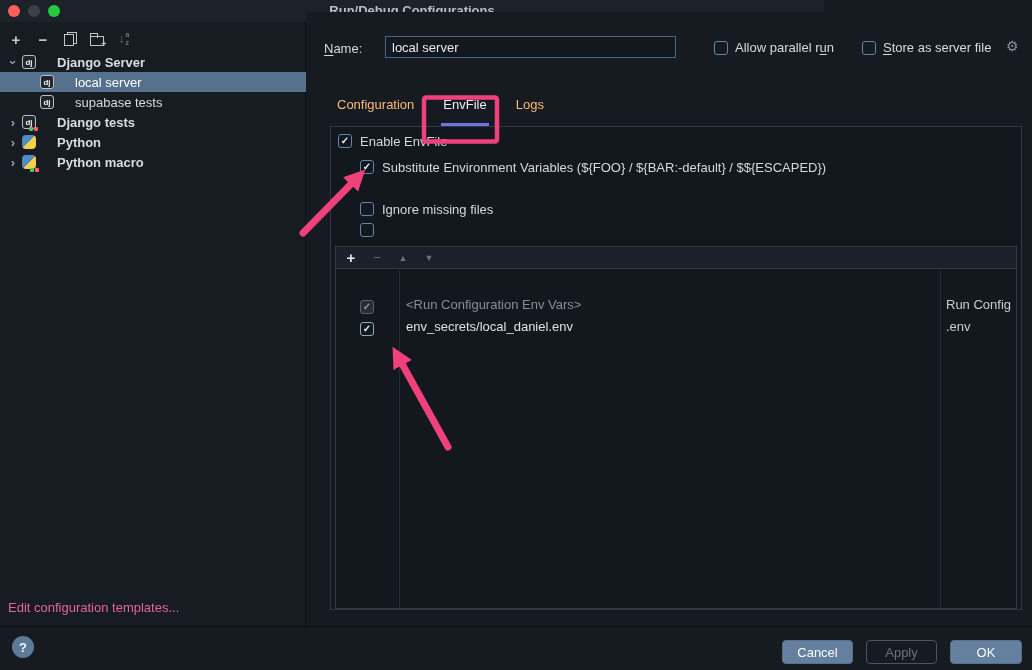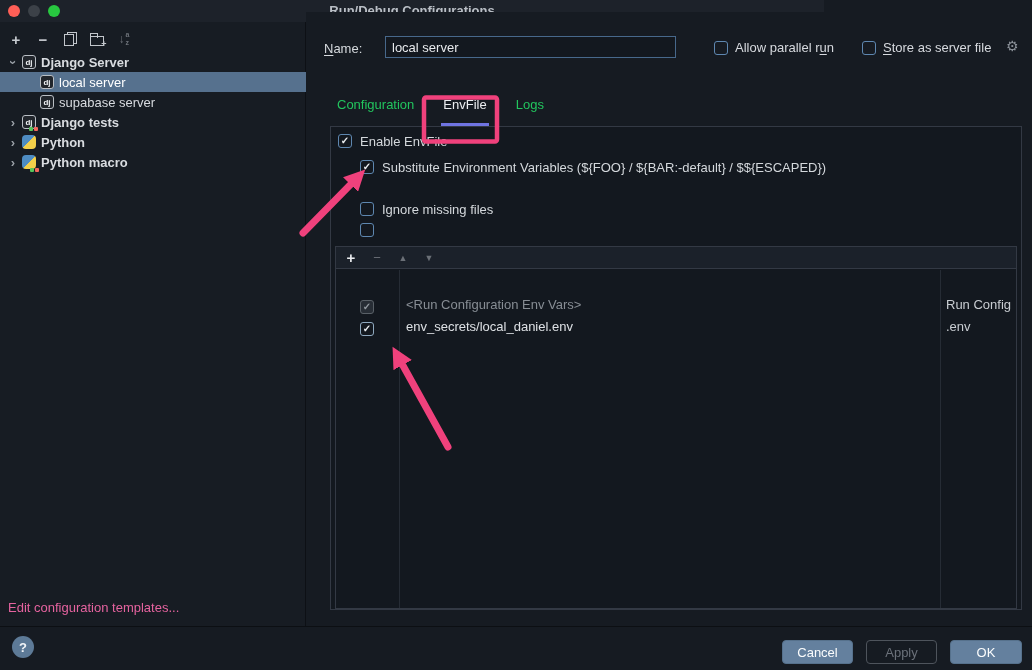--- a/index.html
+++ b/index.html
@@ -32,21 +32,21 @@
   .icon-copy::before{content:"";position:absolute;right:0;top:0;width:8px;height:10px;border:1.5px solid #c2c6cb}
   .icon-copy::after{content:"";position:absolute;left:0;bottom:0;width:8px;height:10px;border:1.5px solid #c2c6cb;background:#171c23}
   .icon-folder{display:inline-block;width:15px;height:14px;position:relative}
   .icon-folder::before{content:"";position:absolute;left:0;top:1px;width:6px;height:4px;border:1.5px solid #c2c6cb;border-bottom:none}
   .icon-folder::after{content:"";position:absolute;left:0;top:4px;width:12px;height:8px;border:1.5px solid #c2c6cb}
   .icon-folder .fplus{position:absolute;right:-2px;bottom:-3px;font-size:9px;font-weight:700;color:#c2c6cb;background:#171c23;line-height:1}
   .icon-sort{display:inline-flex;align-items:center;color:#6d7279}
   .icon-sort .arr{font-size:12px;font-weight:400}
   .icon-sort .ltrs{display:flex;flex-direction:column;font-size:7px;line-height:1.1;margin-left:1px;font-weight:700}
   .tree-row{position:absolute;left:0;width:306px;height:20px;display:flex;align-items:center;cursor:default}
-  .tree-row .lbl{margin-left:5px;white-space:nowrap}
+  .tree-row .lbl{margin-left:21px;white-space:nowrap}
   .tree-row.group .lbl{font-weight:700;color:#d9dce0}
   .tree-row.selected{background:var(--selection-blue)}
   .tree-row.selected .lbl{color:#fff}
   .chev{width:14px;display:inline-flex;justify-content:center;color:#9aa0a7;font-size:13px;font-weight:700;margin-left:6px}
   .chev.down{transform:rotate(90deg)}
   .indent{margin-left:40px}
   .indent0{margin-left:2px}
   .dj-badge{position:relative;width:14px;height:14px;border:1px solid #b9bec4;border-radius:3px;background:#22262c;color:#eef0f3;font-size:8px;font-weight:700;display:inline-flex;align-items:center;justify-content:center;flex:none}
   .py-icon{position:relative;width:14px;height:14px;border-radius:4px;background:linear-gradient(135deg,#4e8cc2 0 50%,#f3cf4a 50% 100%);flex:none}
   .test-marks{position:absolute;right:-3px;bottom:-3px;display:flex;gap:1px}
@@ -62,21 +62,21 @@
   .cb{width:14px;height:14px;border:1.5px solid #5e87b0;border-radius:3px;background:transparent;display:inline-flex;align-items:center;justify-content:center;flex:none;cursor:default}
   .cb .ck{font-size:10px;font-weight:700;color:#eef1f4;line-height:1}
   .cb.disabled{border-color:#596067;background:#272d35}
   .cb.disabled .ck{color:#939aa1}
   .cb.bright{border-color:#8fa9bf}
   .hdr-cb{position:absolute;top:28px;display:flex;align-items:center;gap:7px}
   .gear{color:#8b9199;font-size:14px;line-height:1}
   .gear.abs{position:absolute;left:700px;top:27px}
   
   .tabs{position:absolute;left:29px;top:85px;display:flex;gap:25px}
-  .tab{padding:0 2px 10px 2px;line-height:16px;color:#22c55e;cursor:default}
+  .tab{padding:0 2px 10px 2px;line-height:16px;color:#fdba74;cursor:default}
   .tab.active{color:#eceef1;border-bottom:3px solid var(--tab-underline)}
   
   .panel{position:absolute;left:24px;top:114px;width:692px;height:484px;background:#13181f;border:1px solid #333944}
   .opt{position:absolute;display:flex;align-items:center;gap:8px;height:18px;white-space:nowrap;color:#d4d8dc}
   
   .envtable{position:absolute;left:4px;top:119px;width:682px;height:363px;border:1px solid #333944}
   .tt-toolbar{position:absolute;left:0;top:0;width:100%;height:22px;background:#1b212a;border-bottom:1px solid #333944;display:flex;align-items:center;gap:12px;padding-left:8px}
   .tt-toolbar .ti{color:#6b7077;font-size:13px;width:14px;text-align:center}
   .tt-toolbar .ti.small{font-size:9px}
   .tt-toolbar .ti.bright{color:#e9ebee;font-weight:700;font-size:15px}
@@ -150,21 +150,21 @@
     <span class="dj-badge indent">
         <span>dj</span>
       </span>
     <span class="lbl">local server</span>
   </div>
 
   <div class="tree-row" style="top:70px">
     <span class="dj-badge indent">
         <span>dj</span>
       </span>
-    <span class="lbl">supabase server</span>
+    <span class="lbl">supabase tests</span>
   </div>
 
   <div class="tree-row group" style="top:90px">
     <span class="chev">›</span>
     <span class="dj-badge indent0">
         <span>dj</span>
       <span class="test-marks">
           <i class="g"></i>
           <i class="r"></i>
         </span>

